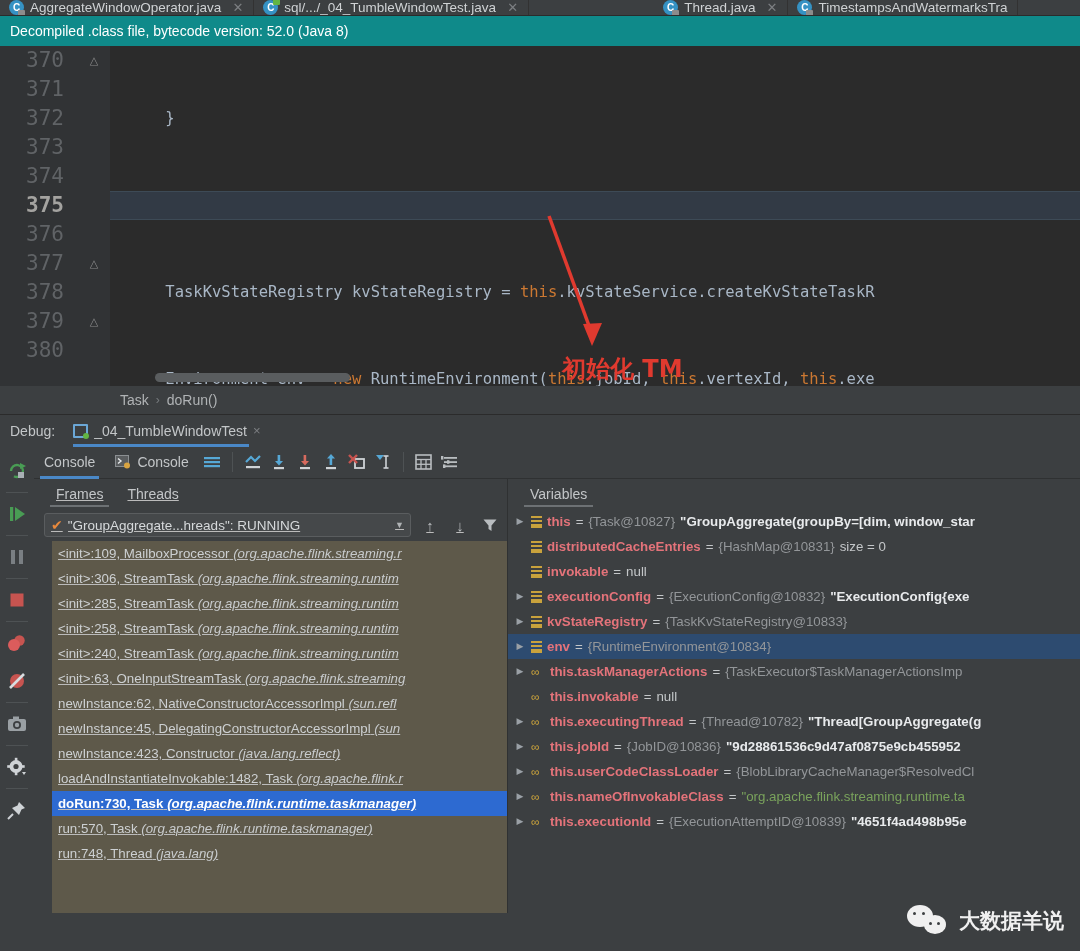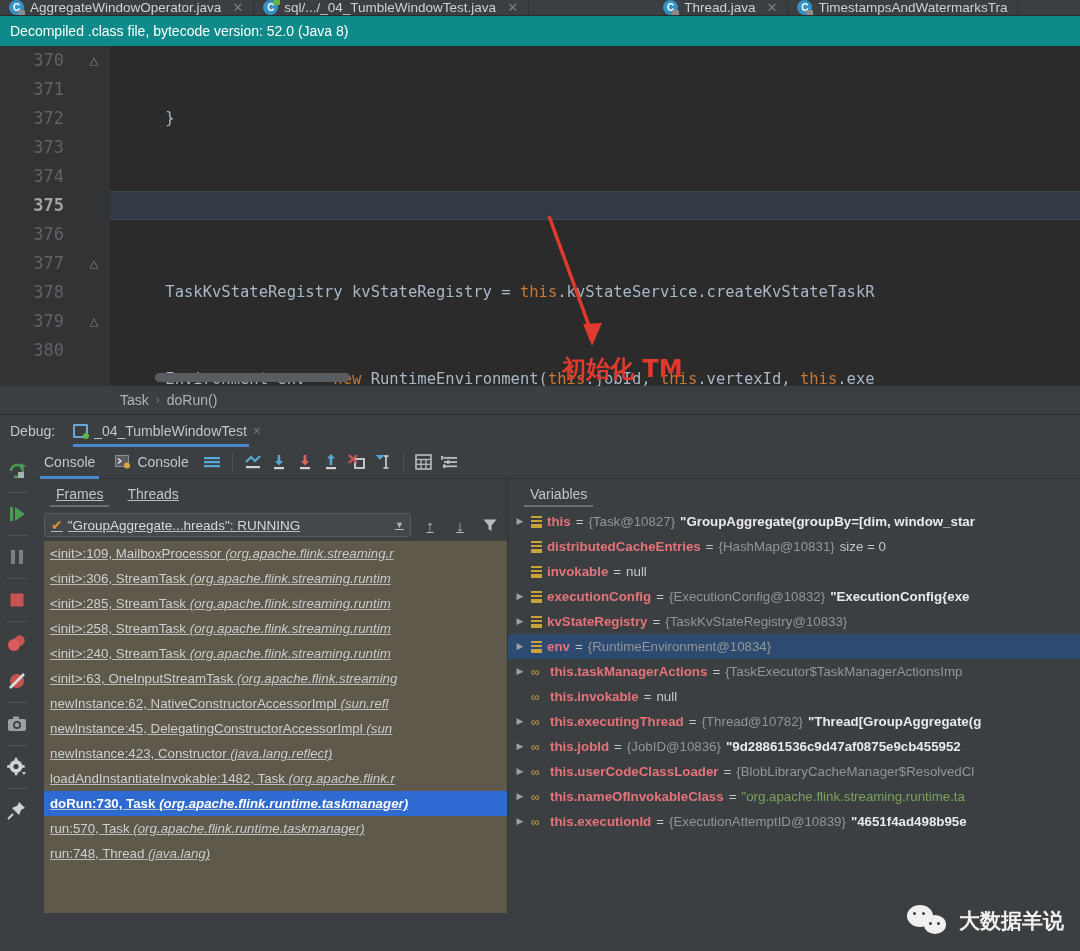--- a/index.html
+++ b/index.html
@@ -54,21 +54,21 @@
   .editor{
     position:relative; height:340px; background:#2b2b2b; overflow:hidden;
     display:flex;
   }
   .gutter{
     width:110px; flex:0 0 110px; background:#313335; position:relative;
     padding-top:0;
   }
   .gutter .ln{
     height:29px; line-height:29px; text-align:right; padding-right:46px;
-    color:#606366; font-size:17px;
+    color:#606366; font-size:21px;
     font-family:"DejaVu Sans Mono","Liberation Mono",monospace;
   }
   .gutter .ln.cur{ color:#a4a3a0; font-weight:bold; }
   .fold{
     position:absolute; right:10px; width:12px; height:29px;
     display:flex; align-items:center; justify-content:center; color:#8a8a8a; font-size:11px;
   }
   .codearea{ flex:1; position:relative; overflow:hidden; }
   .code{
     font-family:"DejaVu Sans Mono","Liberation Mono",monospace;
@@ -177,21 +177,21 @@
     flex:1; height:24px; background:#45484a; border:1px solid #5a5d5f; border-radius:3px;
     display:flex; align-items:center; padding:0 6px; gap:5px; font-size:13.5px; color:#d6d9db;
     min-width:0;
   }
   .threadsel .lbl{ overflow:hidden; text-overflow:ellipsis; white-space:nowrap; flex:1; }
   .chk{ color:#e8893c; font-size:14px; font-weight:bold; }
   .caret{ color:#b0b3b5; font-size:9px; }
   .tbtn{ width:22px; height:24px; display:flex; align-items:center; justify-content:center; color:#b8bbbd; font-size:15px; }
 
   .frameslist{
-    flex:1; background:#5e594a; overflow:hidden; position:relative; margin-left:10px;
+    flex:1; background:#5e594a; overflow:hidden; position:relative; margin-left:18px;
   }
   .frame{
     height:25px; line-height:25px; font-size:13.3px; color:#cdd0d2;
     padding-left:6px; white-space:nowrap; overflow:hidden;
     font-family:"Liberation Sans","DejaVu Sans",sans-serif;
   }
   .frame em{ font-style:italic; color:#c8cbcd; }
   .frame.sel{ background:#2d6ad1; color:#ffffff; font-weight:bold; }
   .frame.sel em{ color:#ffffff; }
 

